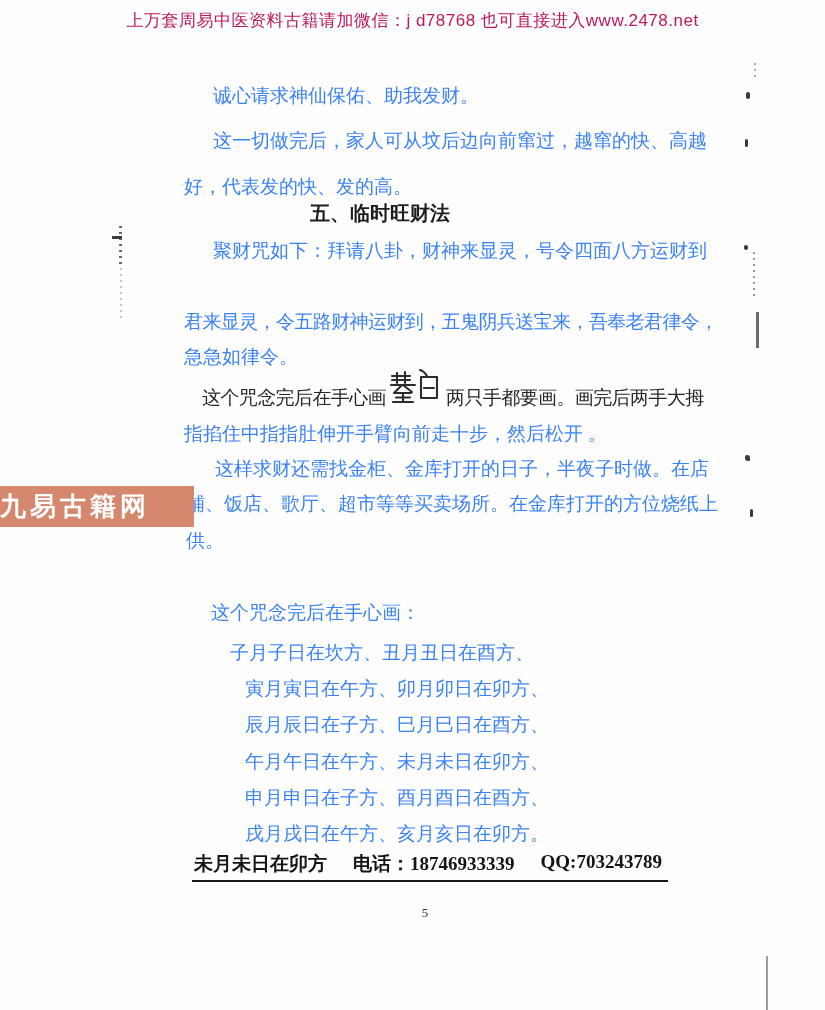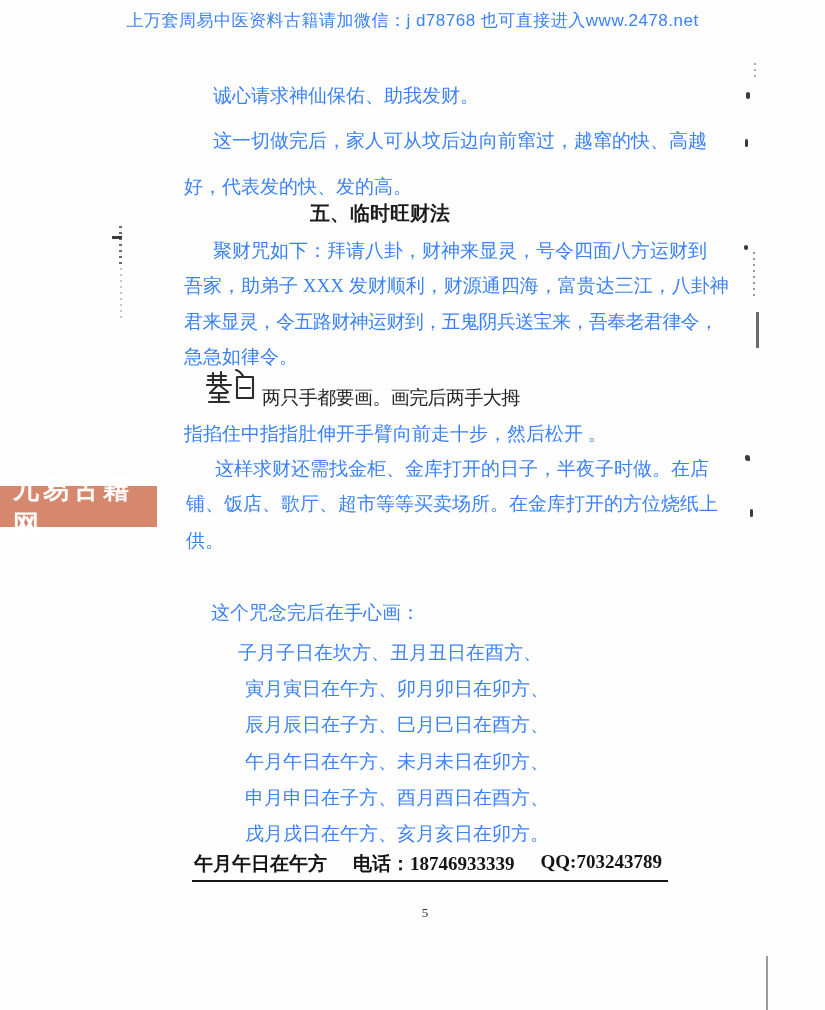--- a/index.html
+++ b/index.html
@@ -10,21 +10,21 @@
     background:#fefefe;
     overflow:hidden;
     font-family:"Liberation Serif","DejaVu Serif",serif;
     color:#242424;
   }
   .hdr{
     position:absolute;top:9px;left:0;width:825px;
     text-align:center;
     font-size:17px;
     font-family:"Liberation Sans","DejaVu Sans",sans-serif;
-    color:#3b82f6;
+    color:#be185d;
     letter-spacing:.5px;
   }
   .ln{
     position:absolute;
     font-size:19px;
     line-height:20px;
     white-space:nowrap;
     color:#3b82f6;
   }
   .tight{letter-spacing:-0.6px;}
@@ -42,24 +42,24 @@
     font-size:19px;
     line-height:20px;
     white-space:nowrap;
     color:#262626;
     letter-spacing:-0.6px;
   }
   .symline .talis{margin:0 6px -2px 4px;}
   .watermark{
     position:absolute;
     left:0;top:486px;
-    width:157px;height:41px;
+    width:194px;height:41px;
     background:#d6886e;
     display:flex;align-items:center;
-    padding-left:13px;box-sizing:border-box;
+    box-sizing:border-box;
   }
   .watermark span{
     color:#fff;
     font-size:26px;
     letter-spacing:4px;
     font-weight:bold;
     font-family:"Liberation Serif","DejaVu Serif",serif;
   }
   .footer{
     position:absolute;
@@ -93,25 +93,25 @@
 
   <div class="hdr">上万套周易中医资料古籍请加微信：j d78768 也可直接进入www.2478.net</div>
 
   <div class="ln" style="left:213px;top:86px">诚心请求神仙保佑、助我发财。</div>
   <div class="ln" style="left:213px;top:131px">这一切做完后，家人可从坟后边向前窜过，越窜的快、高越</div>
   <div class="ln" style="left:184px;top:177px">好，代表发的快、发的高。</div>
 
   <div class="hd" style="left:310px;top:200px">五、临时旺财法</div>
 
   <div class="ln" style="left:213px;top:241px">聚财咒如下：拜请八卦，财神来显灵，号令四面八方运财到</div>
-  <div class="ln" style="left:184px;top:276px">吾家，助弟子 XXX 发财顺利，财源通四海，富贵达三江，八卦神</div>
   <div class="ln tight" style="left:184px;top:312px">君来显灵，令五路财神运财到，五鬼阴兵送宝来，吾奉老君律令，</div>
   <div class="ln" style="left:184px;top:347px">急急如律令。</div>
 
   <div class="symline" style="left:202px;top:364px;height:44px">
+    <span>这个咒念完后在手心画</span>
     <svg class="talis" width="50" height="42" viewBox="0 0 50 42">
       <path d="M7 5 V15"></path>
         <path d="M15 4 V15"></path>
       <path d="M2 8 H20"></path>
         <path d="M2 12 H20"></path>
       <path d="M1 17 H25"></path>
       <path d="M12 17 L4 25"></path>
         <path d="M13 17 L22 24"></path>
       <path d="M5 25 H21"></path>
       <path d="M13 25 V34"></path>
@@ -124,33 +124,33 @@
     <span>两只手都要画。画完后两手大拇</span>
   </div>
   <div class="ln" style="left:184px;top:424px">指掐住中指指肚伸开手臂向前走十步，然后松开 。</div>
 
   <div class="ln" style="left:215px;top:459px">这样求财还需找金柜、金库打开的日子，半夜子时做。在店</div>
   <div class="ln" style="left:186px;top:494px">铺、饭店、歌厅、超市等等买卖场所。在金库打开的方位烧纸上</div>
   <div class="ln" style="left:186px;top:531px">供。</div>
 
   <div class="ln" style="left:211px;top:603px">这个咒念完后在手心画：</div>
 
-  <div class="ln" style="left:238px;top:643px">子月子日在坎方、丑月丑日在酉方、</div>
+  <div class="ln" style="left:230px;top:643px">子月子日在坎方、丑月丑日在酉方、</div>
   <div class="ln" style="left:245px;top:679px">寅月寅日在午方、卯月卯日在卯方、</div>
   <div class="ln" style="left:245px;top:752px">午月午日在午方、未月未日在卯方、</div>
   <div class="ln" style="left:245px;top:715px">辰月辰日在子方、巳月巳日在酉方、</div>
   <div class="ln" style="left:245px;top:788px">申月申日在子方、酉月酉日在酉方、</div>
   <div class="ln" style="left:245px;top:824px">戌月戌日在午方、亥月亥日在卯方。</div>
 
   <div class="watermark">
     <span>九易古籍网</span>
   </div>
 
   <div class="footer">
-    <span>午月午日在午方</span>
+    <span>未月未日在卯方</span>
     <span>电话：18746933339</span>
     <span>QQ:703243789</span>
   </div>
 
   <div class="pagenum">5</div>
 
   <div class="speck" style="left:746px;top:92px;width:4px;height:7px;border-radius:2px"></div>
   <div class="speck" style="left:745px;top:139px;width:3px;height:8px;border-radius:2px"></div>
   <div class="speck dotcol" style="left:754px;top:63px;width:2px;height:14px;opacity:.45"></div>
   <div class="speck" style="left:744px;top:245px;width:4px;height:5px;border-radius:2px"></div>

